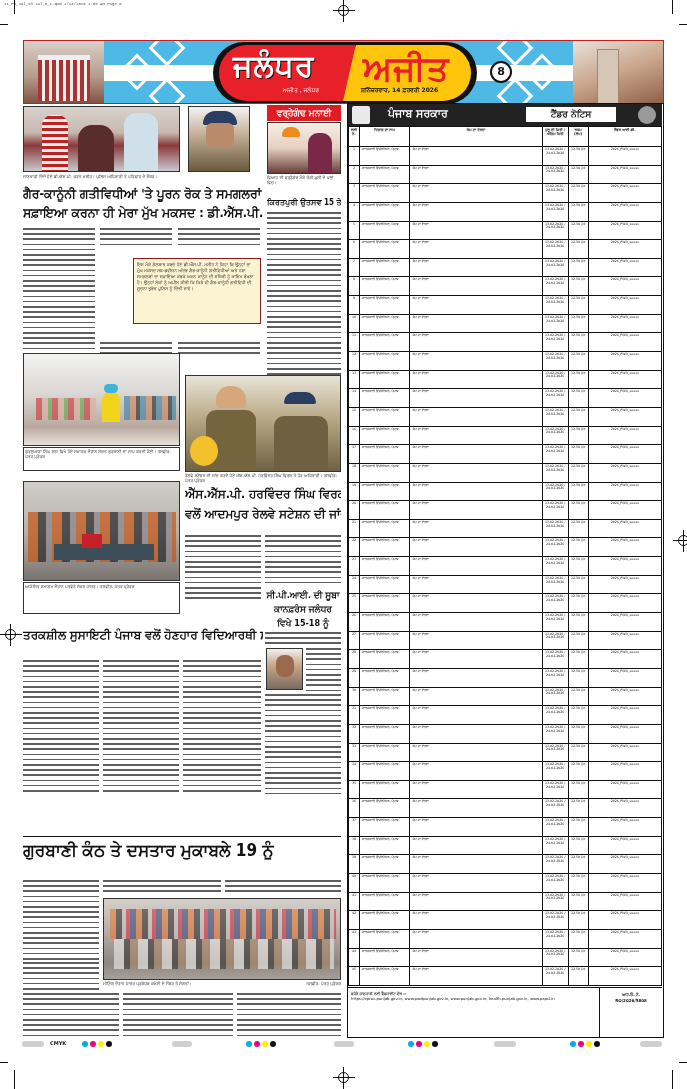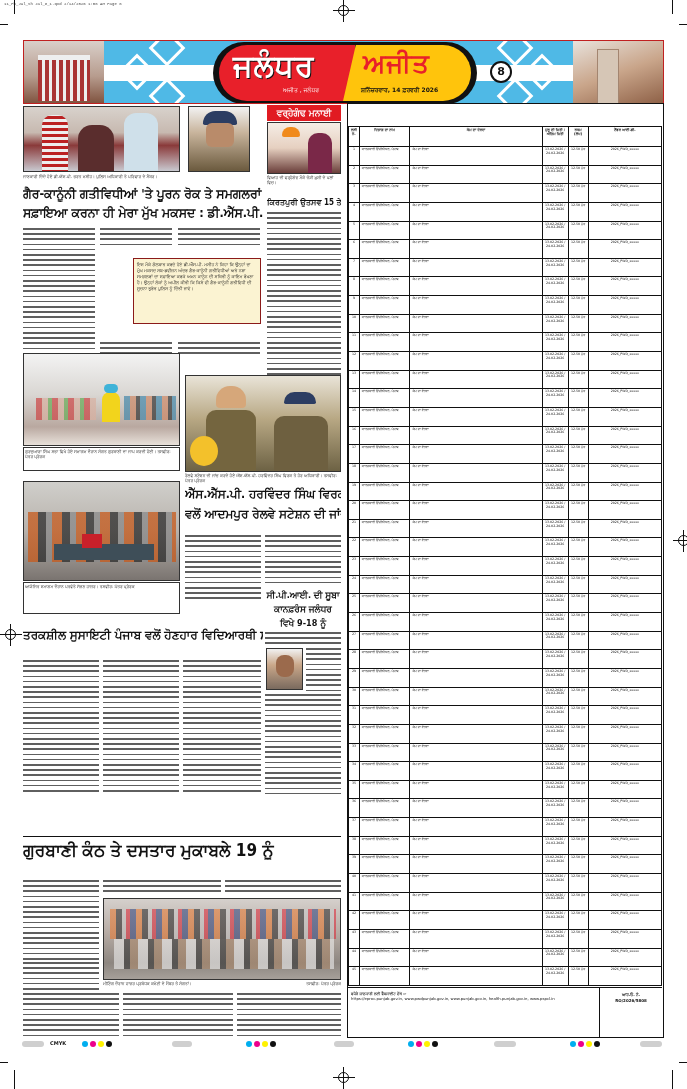--- a/index.html
+++ b/index.html
@@ -16,21 +16,21 @@
   .mh-photo-left { position:absolute; left:0; top:0; width:80px; height:64px; background: linear-gradient(180deg,#d9cfc9 0%,#b79c8e 55%,#7c4e3a 100%); }
   .mh-photo-left .bld { position:absolute; left:14px; top:14px; width:52px; height:46px; background: repeating-linear-gradient(90deg,#a33 0 4px,#eee 4px 7px); border-top:5px solid #eee; }
   .mh-photo-right { position:absolute; right:0; top:0; width:90px; height:64px; background: linear-gradient(160deg,#e8e2dc 0%,#c9a58a 50%,#8c5e44 100%); }
   .mh-photo-right .tower { position:absolute; left:24px; top:8px; width:22px; height:56px; background:#d6c6b6; border:1px solid #a38570; }
   .mh-white-band { position:absolute; left:80px; top:24px; width:471px; height:16px; background:#fff; }
   .mh-diamond { position:absolute; width:26px; height:26px; border:3px solid #fff; transform: rotate(45deg); }
   .mh-center { position:absolute; left:189px; top:1px; width:264px; height:62px; border-radius:31px; background:#111; }
   .mh-red { position:absolute; left:6px; top:3px; width:136px; height:56px; background:#e8202a; border-radius:28px 0 0 28px; }
   .mh-yellow { position:absolute; left:130px; top:3px; width:128px; height:56px; background:#ffc40c; border-radius:0 28px 28px 0; clip-path: polygon(10% 0,100% 0,100% 100%,0 100%); }
   .mh-title1 { position:absolute; left:20px; top:6px; font-size:30px; font-weight:bold; color:#fff; letter-spacing:1px; font-family:"DejaVu Sans", sans-serif; text-shadow: 1px 1px 0 #111; }
-  .mh-title2 { position:absolute; left:150px; top:6px; font-size:26px; font-weight:bold; color:#e8202a; letter-spacing:1px; }
+  .mh-title2 { position:absolute; left:150px; top:6px; font-size:34px; font-weight:bold; color:#e8202a; letter-spacing:1px; }
   .mh-sub1 { position:absolute; left:70px; top:44px; font-size:6px; color:#fff; }
   .mh-sub2 { position:absolute; left:148px; top:44px; font-size:6px; color:#111; font-weight:bold; }
   .mh-page { position:absolute; left:466px; top:20px; width:22px; height:22px; border-radius:50%; background:#fff; border:2px solid #111; font-size:11px; font-weight:bold; text-align:center; line-height:18px; }
   .lines { position:absolute; background: repeating-linear-gradient(180deg,#2a2a2a 0 1.6px,transparent 1.6px 5.2px); opacity:.75; }
   .photo { position:absolute; overflow:hidden; border:1px solid #333; }
   .cap { position:absolute; font-size:4.2px; line-height:5.4px; color:#111; overflow:hidden; }
   .hl { position:absolute; font-weight:bold; color:#111; white-space:nowrap; overflow:hidden; font-family:"DejaVu Sans Condensed","DejaVu Sans", sans-serif; }
 
   
   .badge-red { position:absolute; left:267px; top:105px; width:74px; height:16px; background:#e11b22; color:#fff; font-size:9px; font-weight:bold; text-align:center; line-height:16px; }
@@ -172,21 +172,21 @@
 
 <div class="photo" style="left:23px;top:481px;width:157px;height:100px;background:linear-gradient(180deg,#d0cfcb 0%,#b8b2ac 50%,#7a7470 100%)">
   <div style="position:absolute;left:4px;top:30px;width:148px;height:50px;background:repeating-linear-gradient(90deg,#c65a1c 0 10px,#2c2c2c 10px 18px,#8a8a8a 18px 24px);opacity:.75"></div>
   <div style="position:absolute;left:30px;top:62px;width:100px;height:16px;background:#3e4e58"></div>
   <div style="position:absolute;left:58px;top:52px;width:20px;height:14px;background:#c8202a"></div>
 </div>
 <div class="cap" style="left:23px;top:582px;width:157px;height:32px;border:1px solid #333;padding:1px">ਆਯੋਜਿਤ ਸਮਾਗਮ ਦੌਰਾਨ ਪਤਵੰਤੇ ਸੱਜਣ ਹਾਜ਼ਰ। ਤਸਵੀਰ: ਪੱਤਰ ਪ੍ਰੇਰਕ</div>
 
 <div class="hl" style="left:265px;top:590px;width:76px;font-size:9px;text-align:center">ਸੀ.ਪੀ.ਆਈ. ਦੀ ਸੂਬਾ</div>
 <div class="hl" style="left:265px;top:604px;width:76px;font-size:9px;text-align:center">ਕਾਨਫ਼ਰੰਸ ਜਲੰਧਰ</div>
-<div class="hl" style="left:265px;top:618px;width:76px;font-size:9px;text-align:center">ਵਿਖੇ 9-18 ਨੂੰ</div>
+<div class="hl" style="left:265px;top:618px;width:76px;font-size:9px;text-align:center">ਵਿਖੇ 15-18 ਨੂੰ</div>
 <div class="lines" style="left:265px;top:632px;width:76px;height:16px"></div>
 <div class="photo" style="left:266px;top:648px;width:37px;height:42px;background:linear-gradient(180deg,#f1f1f1 0%,#caa88a 40%,#7a6a5e 100%)">
   <div style="position:absolute;left:9px;top:6px;width:18px;height:22px;background:#9b6a4c;border-radius:8px"></div>
 </div>
 <div class="lines" style="left:306px;top:648px;width:35px;height:44px"></div>
 <div class="lines" style="left:265px;top:694px;width:76px;height:100px"></div>
 
 <div class="hl" style="left:23px;top:628px;width:240px;font-size:12px">ਤਰਕਸ਼ੀਲ ਸੁਸਾਇਟੀ ਪੰਜਾਬ ਵਲੋਂ ਹੋਣਹਾਰ ਵਿਦਿਆਰਥੀ ਸਨਮਾਨਿਤ</div>
 <div class="lines" style="left:23px;top:660px;width:76px;height:134px"></div>
 <div class="lines" style="left:103px;top:660px;width:76px;height:134px"></div>
@@ -202,20 +202,26 @@
   <div style="position:absolute;left:10px;top:40px;width:220px;height:30px;background:repeating-linear-gradient(90deg,#eee 0 10px,#333 10px 16px,#a9876a 16px 24px);opacity:.6"></div>
 </div>
 <div class="cap" style="left:103px;top:981px;width:190px;height:7px">ਮੀਟਿੰਗ ਦੌਰਾਨ ਹਾਜ਼ਰ ਪ੍ਰਬੰਧਕ ਕਮੇਟੀ ਦੇ ਮੈਂਬਰ ਤੇ ਸੰਗਤਾਂ।</div>
 <div class="cap" style="left:298px;top:981px;width:43px;height:7px;text-align:right">ਤਸਵੀਰ: ਪੱਤਰ ਪ੍ਰੇਰਕ</div>
 <div class="lines" style="left:23px;top:962px;width:76px;height:28px"></div>
 <div class="lines" style="left:23px;top:993px;width:96px;height:43px"></div>
 <div class="lines" style="left:123px;top:993px;width:110px;height:43px"></div>
 <div class="lines" style="left:237px;top:993px;width:104px;height:43px"></div>
 
 <div class="tender">
+  <div class="tender-head">
+    <div class="emblem"></div>
+    <div class="tender-title">ਪੰਜਾਬ ਸਰਕਾਰ</div>
+    <div class="tender-badge">ਟੈਂਡਰ ਨੋਟਿਸ</div>
+    <div class="tender-logo"></div>
+  </div>
   <table class="tt" id="tender-table">
     <thead>
       <tr>
         <th>ਲੜੀ ਨੰ.</th>
         <th>ਵਿਭਾਗ ਦਾ ਨਾਮ</th>
         <th>ਕੰਮ ਦਾ ਵੇਰਵਾ</th>
         <th>ਸ਼ੁਰੂ ਦੀ ਮਿਤੀ / ਅੰਤਿਮ ਮਿਤੀ</th>
         <th>ਰਕਮ (ਲੱਖ)</th>
         <th>ਟੈਂਡਰ ਆਈ.ਡੀ.</th>
       </tr>

